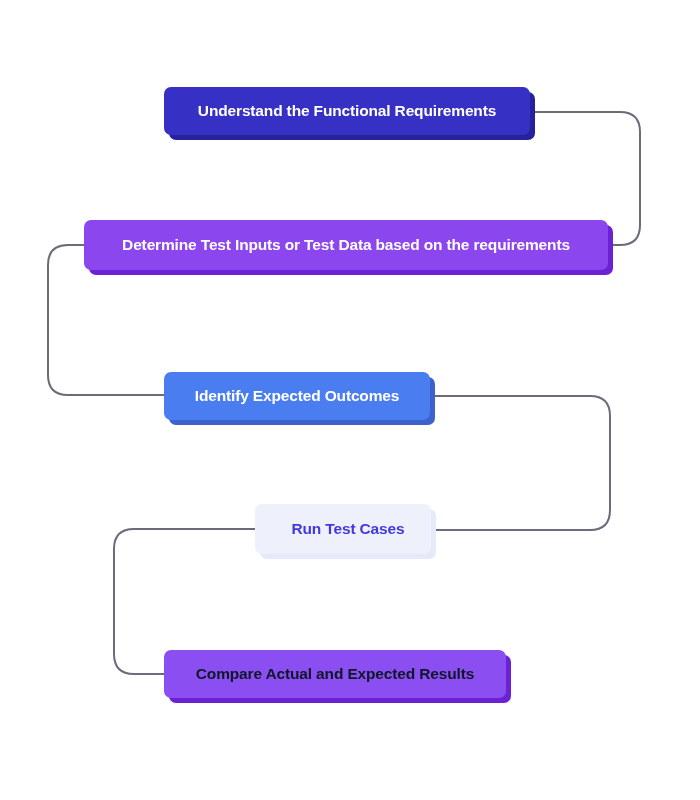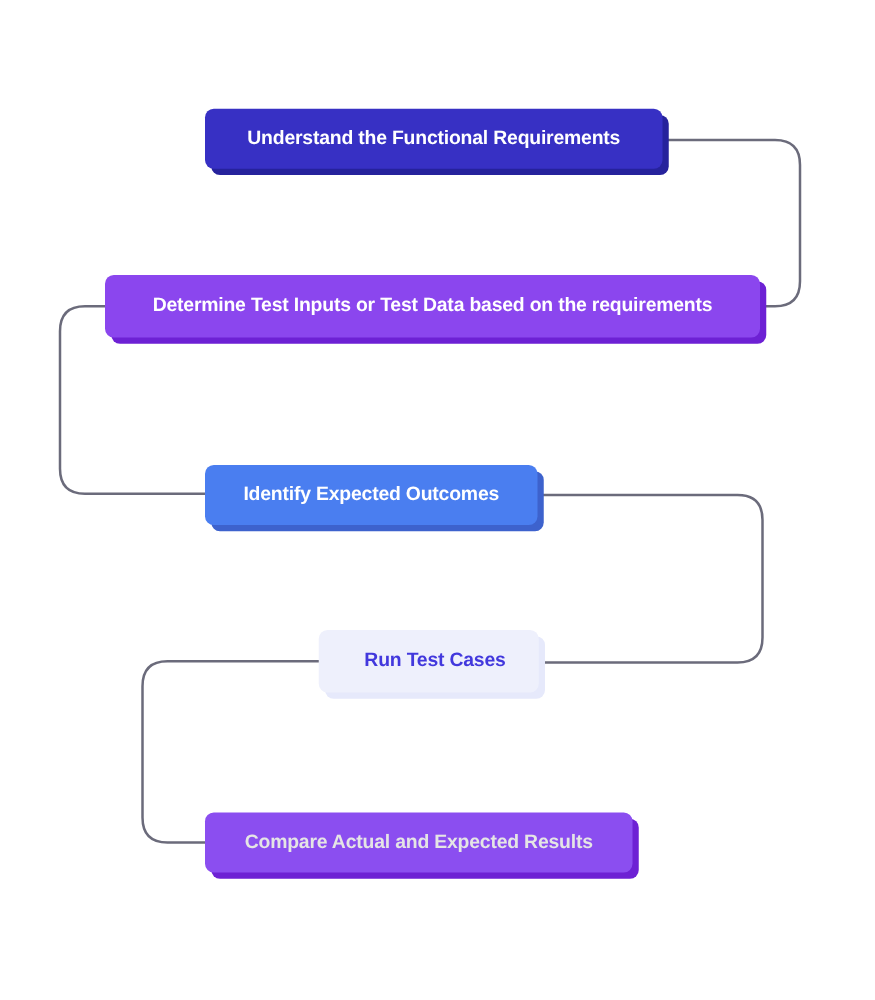--- a/index.html
+++ b/index.html
@@ -90,17 +90,17 @@
   </div>
 
   <div class="node node-v-violet" style="left: 84px; top: 220px; width: 524px; height: 50px; background: rgb(139, 70, 238); color: rgb(255, 255, 255); box-shadow: rgb(109, 33, 212) 5px 5px 0px 0px;">
     <span class="node-label">Determine Test Inputs or Test Data based on the requirements</span>
   </div>
 
   <div class="node node-v-pale" style="left: 255px; top: 504px; width: 176px; height: 50px; background: rgb(238, 240, 252); color: rgb(66, 56, 221); box-shadow: rgb(230, 233, 251) 5px 5px 0px 0px; padding-left: 10px;">
     <span class="node-label">Run Test Cases</span>
   </div>
 
-  <div class="node node-v-violet" style="left: 164px; top: 650px; width: 342px; height: 48px; background: rgb(139, 78, 240); color: #e5e5e5; box-shadow: rgb(109, 33, 212) 5px 5px 0px 0px;">
+  <div class="node node-v-violet" style="left: 164px; top: 650px; width: 342px; height: 48px; background: rgb(139, 78, 240); color: #0f172a; box-shadow: rgb(109, 33, 212) 5px 5px 0px 0px;">
     <span class="node-label">Compare Actual and Expected Results</span>
   </div>
 
 </div>
 
 </body></html>

